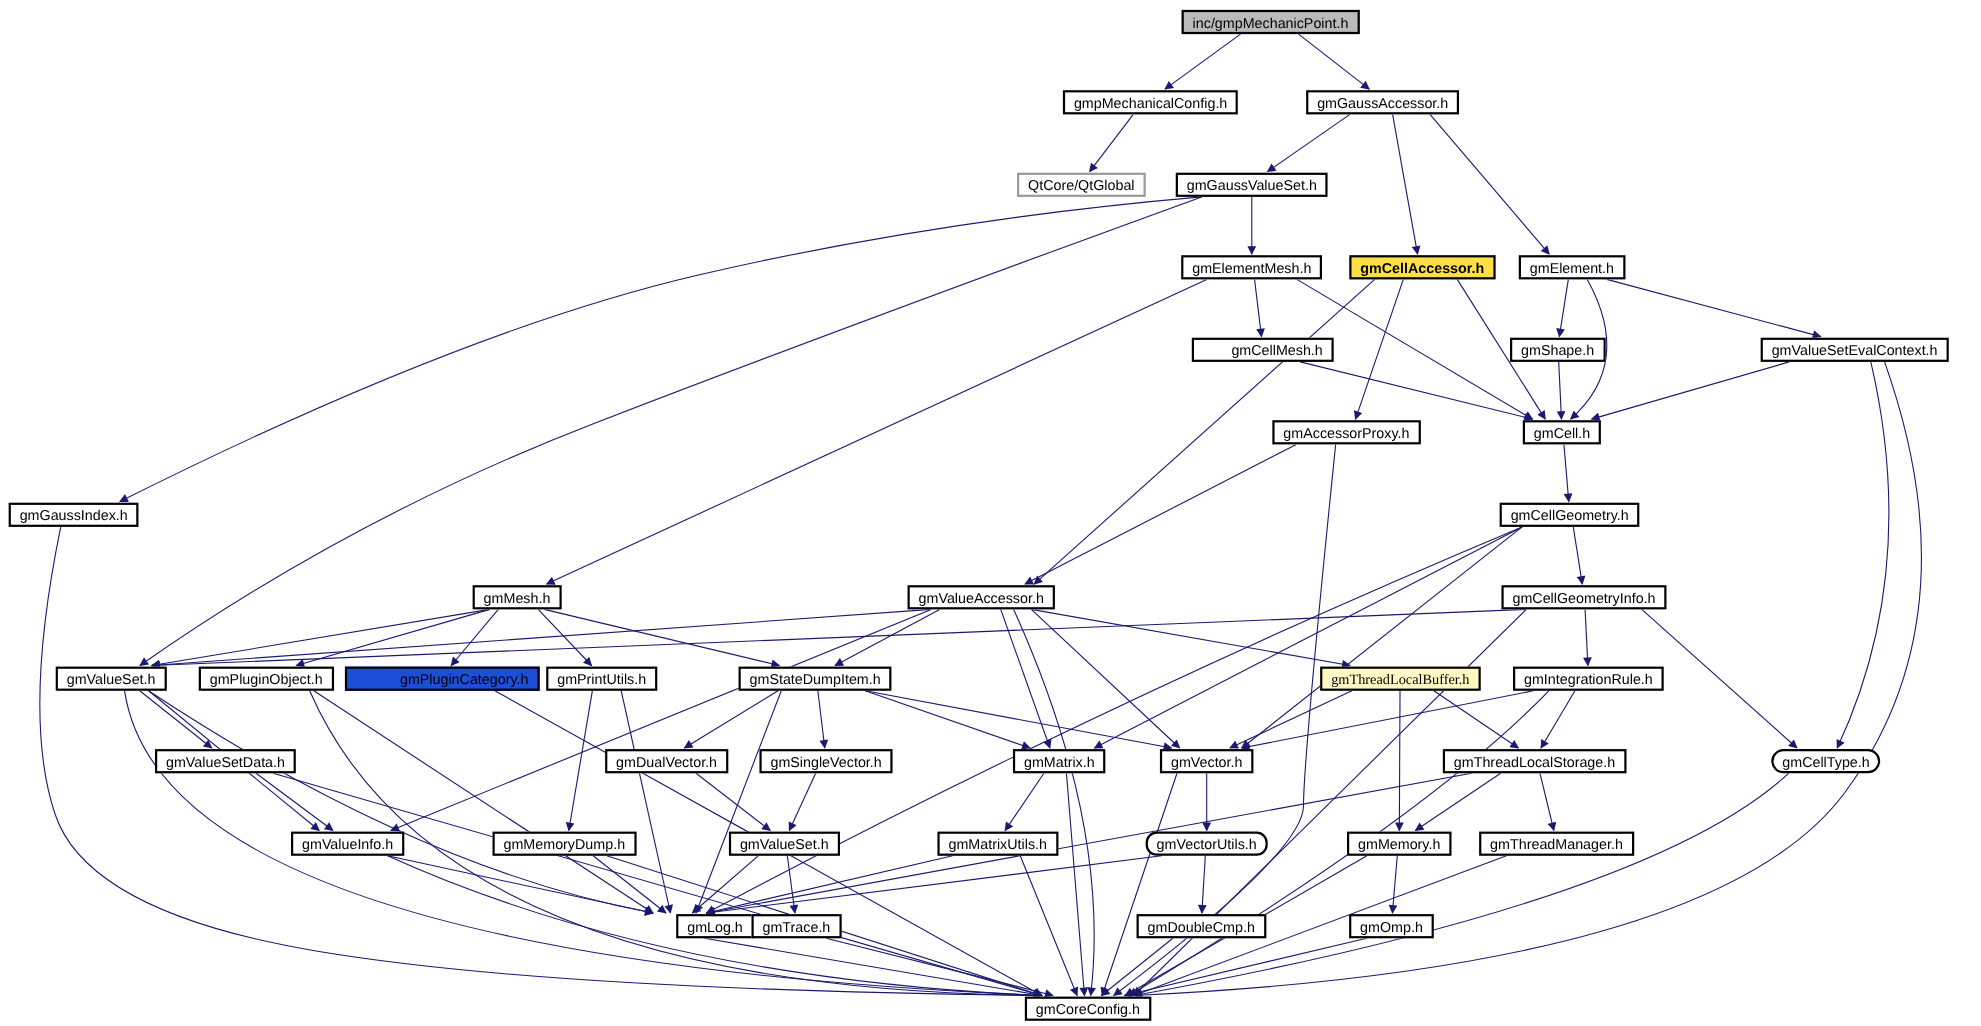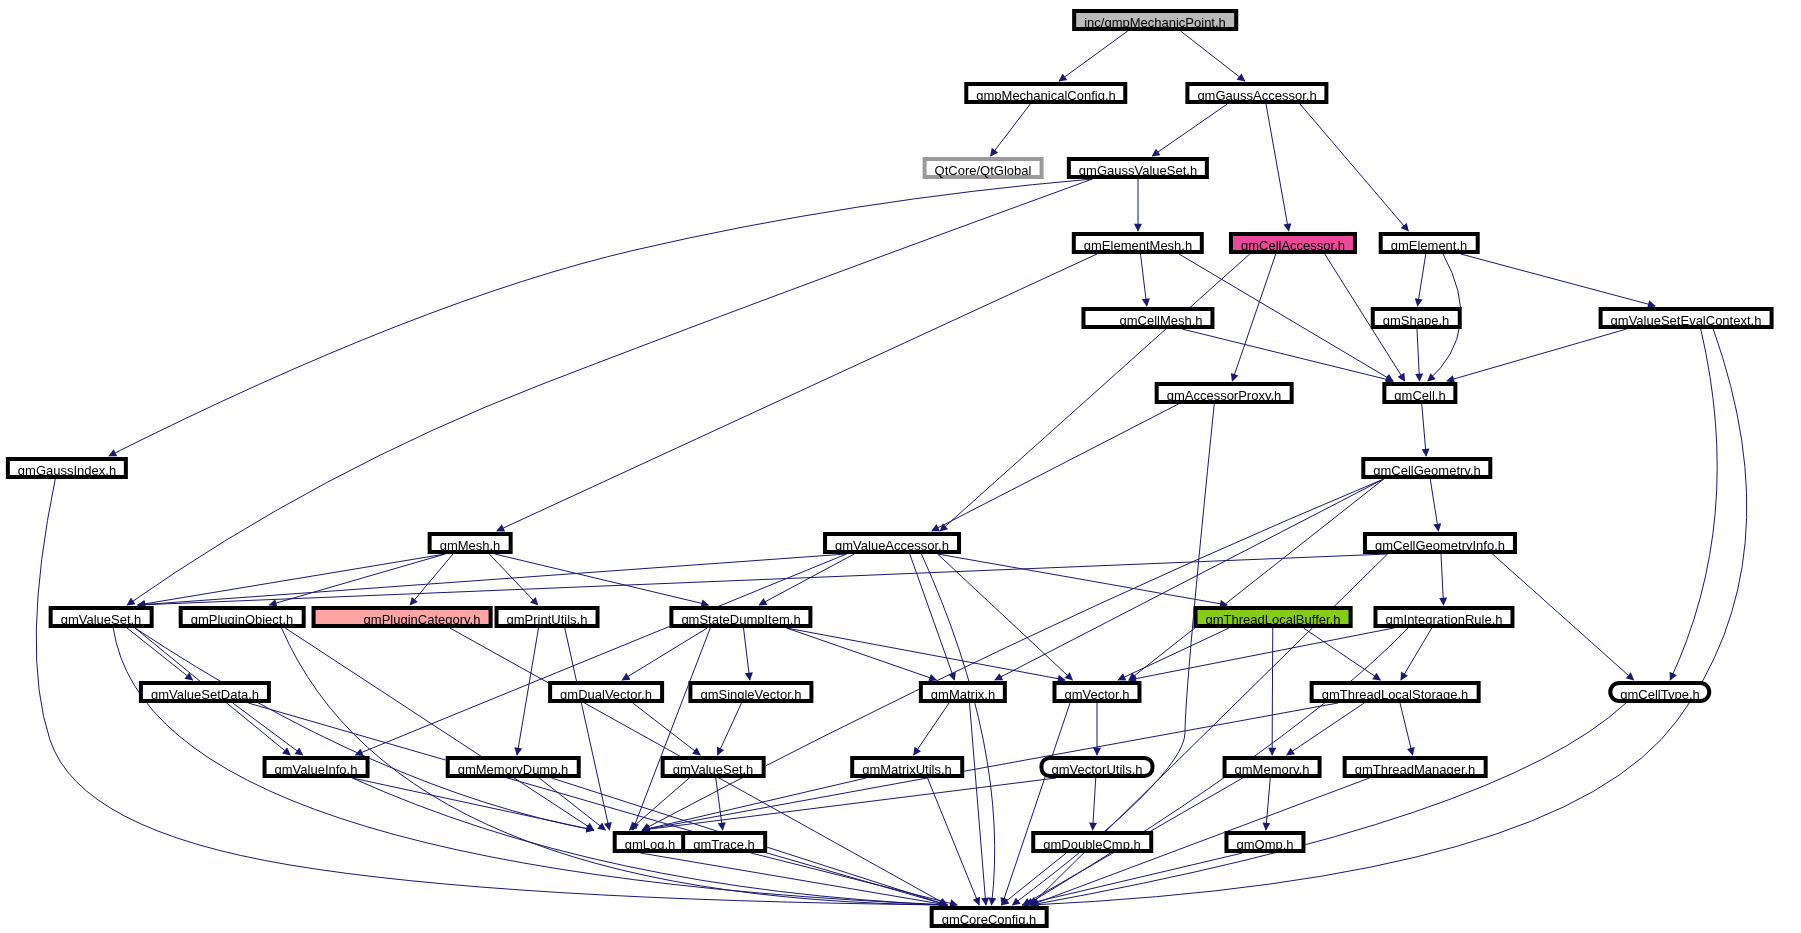--- a/index.html
+++ b/index.html
@@ -20,21 +20,21 @@
   .node{
     position:absolute;
     transform:translate(-50%,-50%);
     box-sizing:border-box;
     height:22px;
     line-height:16px;
     padding:2px 8px;
     font-size:13px;
     white-space:nowrap;
     background:#ffffff;
-    border:4px solid #c2410c;
+    border:2px solid #c2410c;
     color:#000000;
     cursor:pointer;
     z-index:2;
   }
   .node.root{font-weight:normal;}
 </style>
 </head>
 <body>
 
 <div class="canvas">
@@ -143,38 +143,38 @@
         <path d="M1625.98,703 Q1500,820 1030.952,905" fill="none" stroke="#191970" stroke-width="1" marker-end="url(#arrowhead)"></path>
       </g>
   </svg>
   <div id="nodes-layer">
       <div class="node root" style="left: 1155px; top: 20px; background: rgb(186, 186, 186); border-color: rgb(0, 0, 0); color: rgb(0, 0, 0);">inc/gmpMechanicPoint.h</div>
       <div class="node" style="left: 1046px; top: 93px; background: rgb(255, 255, 255); border-color: rgb(0, 0, 0); color: rgb(0, 0, 0);">gmpMechanicalConfig.h</div>
       <div class="node" style="left: 1257px; top: 93px; background: rgb(255, 255, 255); border-color: rgb(0, 0, 0); color: rgb(0, 0, 0);">gmGaussAccessor.h</div>
       <div class="node external" style="left: 983px; top: 168px; background: rgb(255, 255, 255); border-color: rgb(154, 154, 154); color: rgb(0, 0, 0);">QtCore/QtGlobal</div>
       <div class="node" style="left: 1138px; top: 168px; background: rgb(255, 255, 255); border-color: rgb(0, 0, 0); color: rgb(0, 0, 0);">gmGaussValueSet.h</div>
       <div class="node" style="left: 1138px; top: 243px; background: rgb(255, 255, 255); border-color: rgb(0, 0, 0); color: rgb(0, 0, 0);">gmElementMesh.h</div>
-      <div class="node" style="left: 1293px; top: 243px; background: #ec4899; border-color: rgb(0, 0, 0); color: rgb(0, 0, 0);">gmCellAccessor.h</div>
+      <div class="node" style="left: 1293px; top: 243px; background: #fde047; border-color: rgb(0, 0, 0); color: rgb(0, 0, 0); font-weight: bold;">gmCellAccessor.h</div>
       <div class="node" style="left: 1429px; top: 243px; background: rgb(255, 255, 255); border-color: rgb(0, 0, 0); color: rgb(0, 0, 0);">gmElement.h</div>
       <div class="node" style="left: 1148px; top: 318px; background: rgb(255, 255, 255); border-color: rgb(0, 0, 0); color: rgb(0, 0, 0); padding-left: 34px;">gmCellMesh.h</div>
       <div class="node" style="left: 1416px; top: 318px; background: rgb(255, 255, 255); border-color: rgb(0, 0, 0); color: rgb(0, 0, 0);">gmShape.h</div>
       <div class="node" style="left: 1686px; top: 318px; background: rgb(255, 255, 255); border-color: rgb(0, 0, 0); color: rgb(0, 0, 0);">gmValueSetEvalContext.h</div>
       <div class="node" style="left: 1224px; top: 393px; background: rgb(255, 255, 255); border-color: rgb(0, 0, 0); color: rgb(0, 0, 0);">gmAccessorProxy.h</div>
       <div class="node" style="left: 1420px; top: 393px; background: rgb(255, 255, 255); border-color: rgb(0, 0, 0); color: rgb(0, 0, 0);">gmCell.h</div>
       <div class="node" style="left: 67px; top: 468px; background: rgb(255, 255, 255); border-color: rgb(0, 0, 0); color: rgb(0, 0, 0);">gmGaussIndex.h</div>
       <div class="node" style="left: 1427px; top: 468px; background: rgb(255, 255, 255); border-color: rgb(0, 0, 0); color: rgb(0, 0, 0);">gmCellGeometry.h</div>
       <div class="node" style="left: 470px; top: 543px; background: rgb(255, 255, 255); border-color: rgb(0, 0, 0); color: rgb(0, 0, 0);">gmMesh.h</div>
       <div class="node" style="left: 892px; top: 543px; background: rgb(255, 255, 255); border-color: rgb(0, 0, 0); color: rgb(0, 0, 0); text-align: right;">gmValueAccessor.h</div>
       <div class="node" style="left: 1440px; top: 543px; background: rgb(255, 255, 255); border-color: rgb(0, 0, 0); color: rgb(0, 0, 0);">gmCellGeometryInfo.h</div>
       <div class="node" style="left: 101px; top: 617px; background: rgb(255, 255, 255); border-color: rgb(0, 0, 0); color: rgb(0, 0, 0);">gmValueSet.h</div>
       <div class="node" style="left: 242px; top: 617px; background: rgb(255, 255, 255); border-color: rgb(0, 0, 0); color: rgb(0, 0, 0);">gmPluginObject.h</div>
-      <div class="node" style="left: 402px; top: 617px; background: #fca5a5; border-color: rgb(0, 0, 0); color: rgb(0, 0, 0); padding-left: 48px;">gmPluginCategory.h</div>
+      <div class="node" style="left: 402px; top: 617px; background: #1d4ed8; border-color: rgb(0, 0, 0); color: rgb(0, 0, 0); padding-left: 48px;">gmPluginCategory.h</div>
       <div class="node" style="left: 547px; top: 617px; background: rgb(255, 255, 255); border-color: rgb(0, 0, 0); color: rgb(0, 0, 0);">gmPrintUtils.h</div>
       <div class="node" style="left: 741px; top: 617px; background: rgb(255, 255, 255); border-color: rgb(0, 0, 0); color: rgb(0, 0, 0);">gmStateDumpItem.h</div>
-      <div class="node" style="left: 1273px; top: 617px; background: #84cc16; border-color: rgb(0, 0, 0); color: rgb(0, 0, 0);">gmThreadLocalBuffer.h</div>
+      <div class="node" style="left: 1273px; top: 617px; background: #fef9c3; border-color: rgb(0, 0, 0); color: rgb(0, 0, 0); font-family: Liberation Serif, serif;">gmThreadLocalBuffer.h</div>
       <div class="node" style="left: 1444px; top: 617px; background: rgb(255, 255, 255); border-color: rgb(0, 0, 0); color: rgb(0, 0, 0);">gmIntegrationRule.h</div>
       <div class="node" style="left: 205px; top: 692px; background: rgb(255, 255, 255); border-color: rgb(0, 0, 0); color: rgb(0, 0, 0);">gmValueSetData.h</div>
       <div class="node" style="left: 606px; top: 692px; background: rgb(255, 255, 255); border-color: rgb(0, 0, 0); color: rgb(0, 0, 0);">gmDualVector.h</div>
       <div class="node" style="left: 751px; top: 692px; background: rgb(255, 255, 255); border-color: rgb(0, 0, 0); color: rgb(0, 0, 0);">gmSingleVector.h</div>
       <div class="node" style="left: 963px; top: 692px; background: rgb(255, 255, 255); border-color: rgb(0, 0, 0); color: rgb(0, 0, 0);">gmMatrix.h</div>
       <div class="node" style="left: 1097px; top: 692px; background: rgb(255, 255, 255); border-color: rgb(0, 0, 0); color: rgb(0, 0, 0);">gmVector.h</div>
       <div class="node" style="left: 1395px; top: 692px; background: rgb(255, 255, 255); border-color: rgb(0, 0, 0); color: rgb(0, 0, 0);">gmThreadLocalStorage.h</div>
       <div class="node" style="left: 1660px; top: 692px; background: rgb(255, 255, 255); border-color: rgb(0, 0, 0); color: rgb(0, 0, 0); border-radius: 11px;">gmCellType.h</div>
       <div class="node" style="left: 316px; top: 767px; background: rgb(255, 255, 255); border-color: rgb(0, 0, 0); color: rgb(0, 0, 0);">gmValueInfo.h</div>
       <div class="node" style="left: 513px; top: 767px; background: rgb(255, 255, 255); border-color: rgb(0, 0, 0); color: rgb(0, 0, 0);">gmMemoryDump.h</div>

